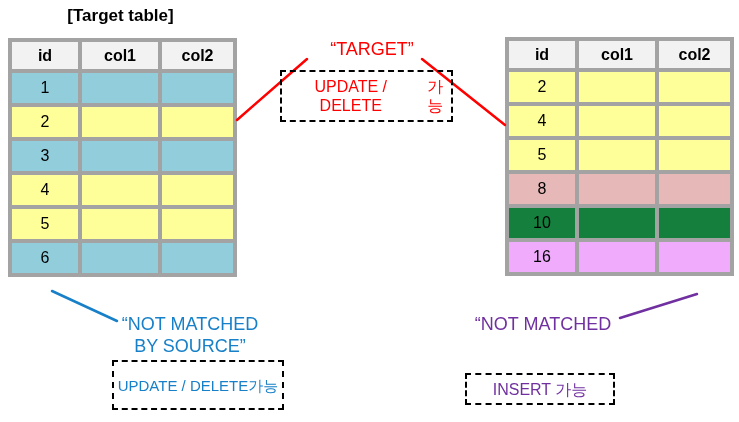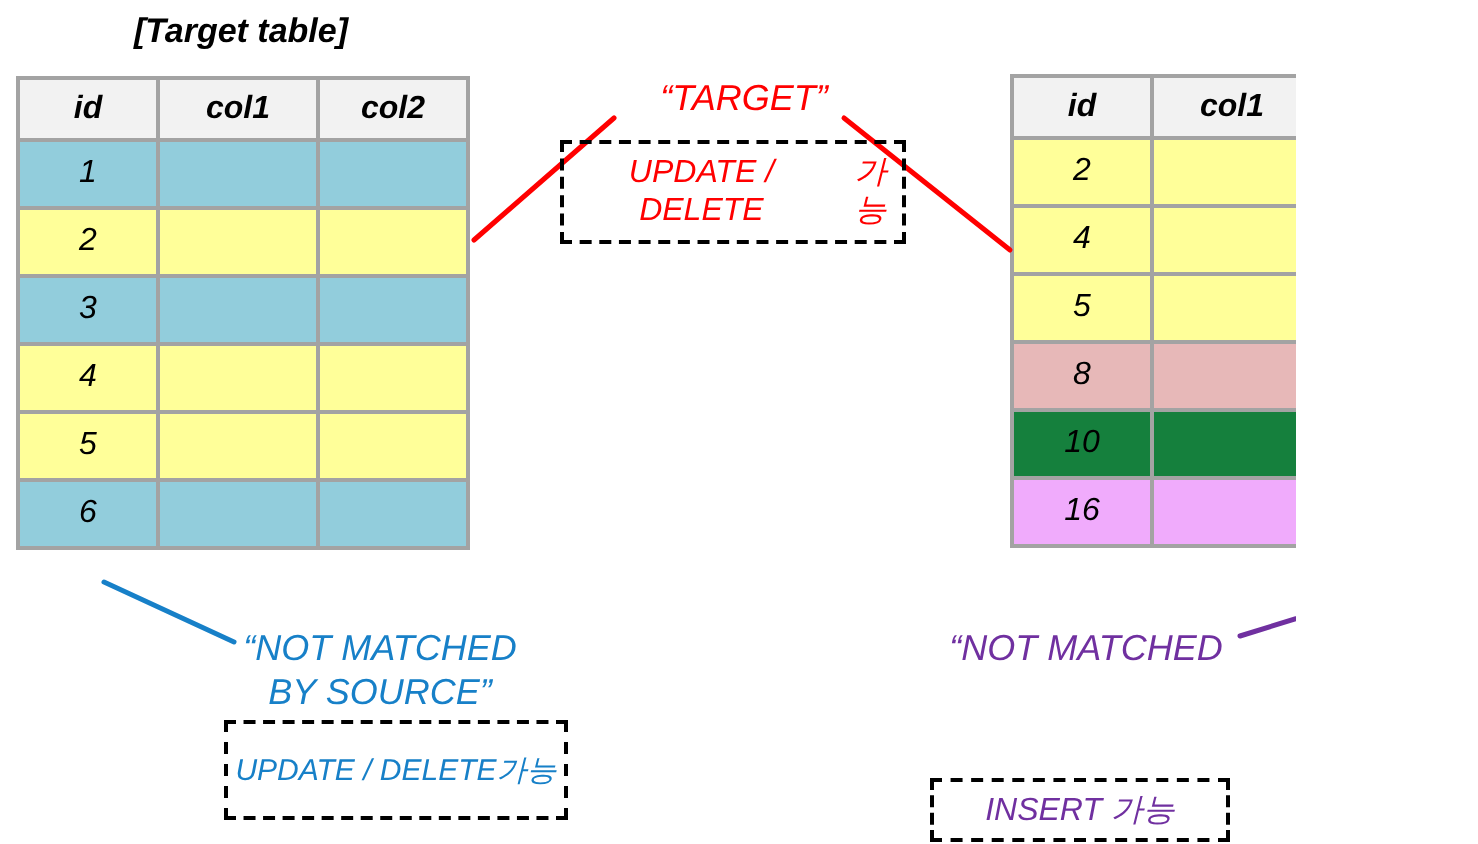--- a/index.html
+++ b/index.html
@@ -1,32 +1,31 @@
 <!DOCTYPE html>
 <html><head>
 <meta charset="utf-8">
 <style>
   * { margin:0; padding:0; box-sizing:border-box; }
   html,body { background:#ffffff; }
   body { font-family:"Liberation Sans", sans-serif; }
   .canvas {
-    position:relative; width:648px; height:422px; background:#ffffff;
+    position:relative; width:739px; height:422px; background:#ffffff;
     overflow:hidden;
-    font-style:italic;
   }
   .tbl-title {
     position:absolute; width:225px; text-align:center;
     font-size:17px; font-weight:bold; color:#000;
   }
   table.tbl {
     position:absolute; border-collapse:collapse; table-layout:fixed;
     width:225px;
   }
   table.tbl th, table.tbl td {
-    border:2px solid #a3a3a3; text-align:center; padding:0;
+    border:4px solid #a3a3a3; text-align:center; padding:0;
     font-size:16px; color:#000;
   }
   table.tbl th { background:#F2F2F2; font-weight:bold; height:31px; }
   table.tbl td { height:34px; font-weight:normal; }
   svg.connectors { position:absolute; left:0; top:0; pointer-events:none; }
   .label {
     position:absolute; text-align:center; font-size:18px; line-height:22px;
     font-weight:normal;
   }
   .label.red    { color:#FF0000; }
@@ -164,17 +163,17 @@
 
   <div class="dashed-box blue" style="left:112px; top:360px; width:172px; height:50px;">
     <div>UPDATE / DELETE</div>
     <div>가능</div>
   </div>
 
   <div class="label purple" style="left:453px; top:313px; width:180px;">
     <div>“NOT MATCHED</div>
   </div>
 
-  <div class="dashed-box purple" style="left:465px; top:373px; width:150px; height:32px; font-size:16px;margin-top:16px;">
+  <div class="dashed-box purple" style="left:465px; top:373px; width:150px; height:32px; font-size:16px;">
     <div>INSERT 가능</div>
   </div>
 
 </div>
 
 </body></html>

